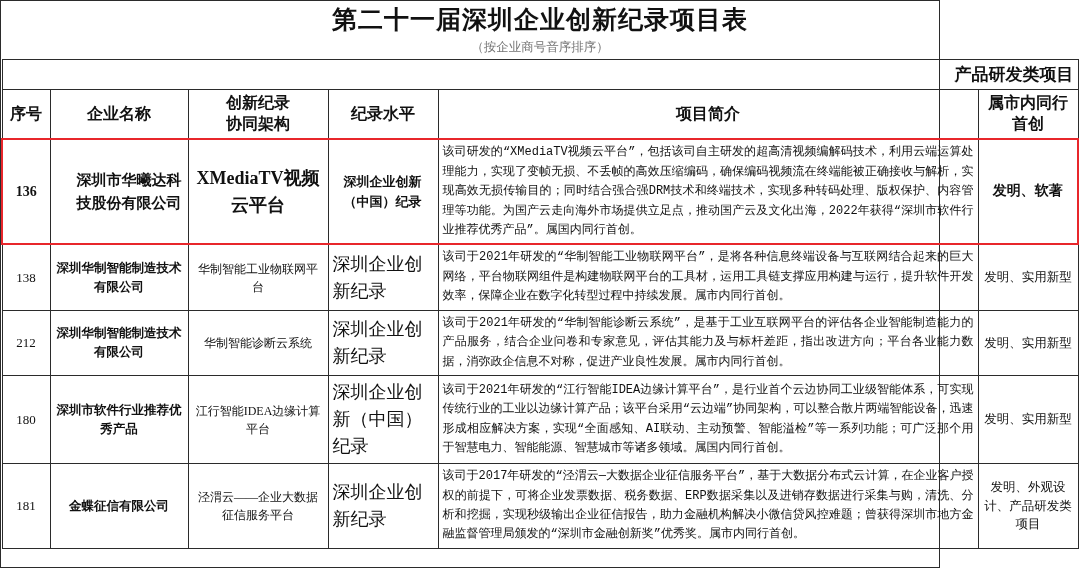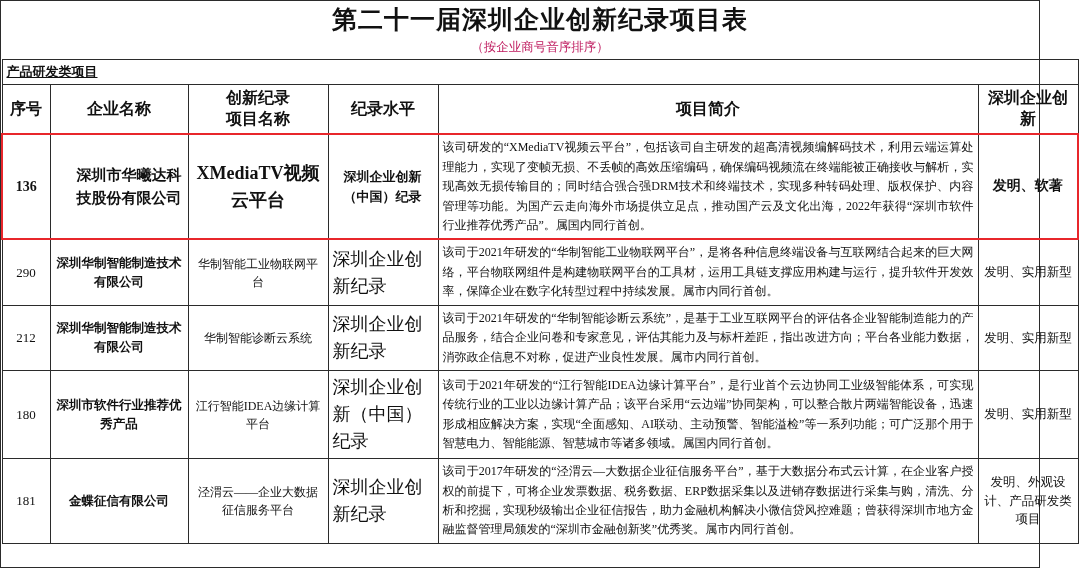--- a/index.html
+++ b/index.html
@@ -8,21 +8,21 @@
     background: #ffffff;
   }
   body {
     width: 1080px;
     height: 568px;
     font-family: "Liberation Serif", "DejaVu Serif", serif;
     color: #111111;
     overflow: hidden;
   }
   .page {
-    width: 1040px;
+    width: 940px;
     height: 568px;
     position: relative;
     box-sizing: border-box;
     border: 1.5px solid #2b2b2b;
     background: #fff;
   }
   table.doc {
     width: 100%;
     border-collapse: collapse;
     table-layout: fixed;
@@ -41,28 +41,27 @@
   .doc-title {
     font-size: 25px;
     font-weight: bold;
     letter-spacing: 1px;
     line-height: 1.25;
     font-family: "Liberation Serif", "DejaVu Serif", serif;
   }
   .doc-subtitle {
     font-size: 12.5px;
     margin-top: 4px;
-    color: #be185d;
+    color: #737373;
   }
   .section-row td {
-    text-align: left;
-    font-size: 13px;
+    text-align: right;
+    font-size: 17px;
     font-weight: bold;
     padding: 9px 0;
-    text-decoration: underline;
   }
   td.num {
     text-align: center;
     font-size: 13px;
   }
   td.company {
     text-align: center;
     font-size: 12.5px;
     line-height: 1.5;
     font-weight: bold;
@@ -77,20 +76,21 @@
     font-size: 18px;
     line-height: 1.5;
     padding-left: 6px;
   }
   td.brief {
     text-align: justify;
     text-align-last: left;
     font-size: 12px;
     line-height: 1.62;
     padding: 5px 7px;
+    font-family: Liberation Mono, monospace;
   }
   td.proof {
     text-align: center;
     font-size: 12.5px;
     line-height: 1.5;
   }
   
   tr.highlight td {
     border-top: 2.5px solid #e8262b;
     border-bottom: 2.5px solid #e8262b;
@@ -138,38 +138,38 @@
 
     <tr class="section-row">
       <td colspan="6">产品研发类项目</td>
     </tr>
 
     <tr>
       <th>序号</th>
       <th>企业名称</th>
       <th>
         <div>创新纪录</div>
-        <div>项目名称</div>
+        <div>协同架构</div>
       </th>
       <th>纪录水平</th>
       <th>项目简介</th>
-      <th>深圳企业创新</th>
+      <th>属市内同行首创</th>
     </tr>
 
     <tr class="highlight">
       <td class="num">136</td>
       <td class="company">深圳市华曦达科技股份有限公司</td>
       <td class="recname">XMediaTV视频云平台</td>
       <td class="level">深圳企业创新（中国）纪录</td>
       <td class="brief">该司研发的“XMediaTV视频云平台”，包括该司自主研发的超高清视频编解码技术，利用云端运算处理能力，实现了变帧无损、不丢帧的高效压缩编码，确保编码视频流在终端能被正确接收与解析，实现高效无损传输目的；同时结合强合强DRM技术和终端技术，实现多种转码处理、版权保护、内容管理等功能。为国产云走向海外市场提供立足点，推动国产云及文化出海，2022年获得“深圳市软件行业推荐优秀产品”。属国内同行首创。</td>
       <td class="proof">发明、软著</td>
     </tr>
 
     <tr>
-      <td class="num">290</td>
+      <td class="num">138</td>
       <td class="company">深圳华制智能制造技术有限公司</td>
       <td class="recname">华制智能工业物联网平台</td>
       <td class="level">深圳企业创新纪录</td>
       <td class="brief">该司于2021年研发的“华制智能工业物联网平台”，是将各种信息终端设备与互联网结合起来的巨大网络，平台物联网组件是构建物联网平台的工具材，运用工具链支撑应用构建与运行，提升软件开发效率，保障企业在数字化转型过程中持续发展。属市内同行首创。</td>
       <td class="proof">发明、实用新型</td>
     </tr>
 
     <tr>
       <td class="num">212</td>
       <td class="company">深圳华制智能制造技术有限公司</td>

